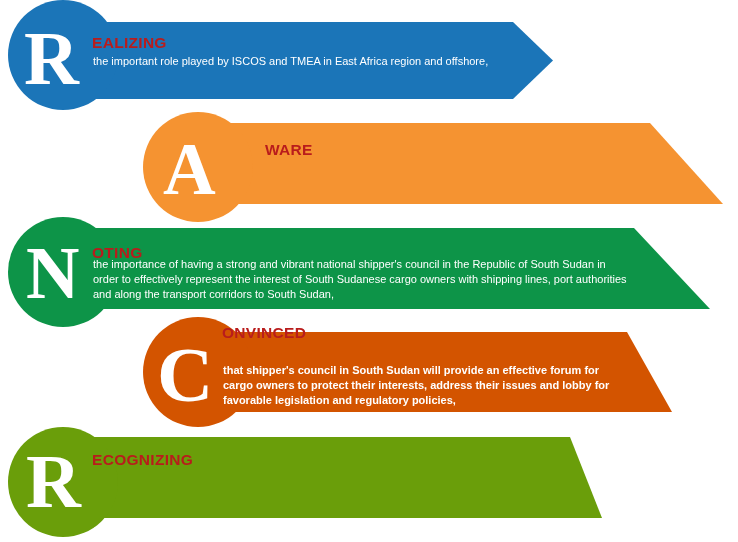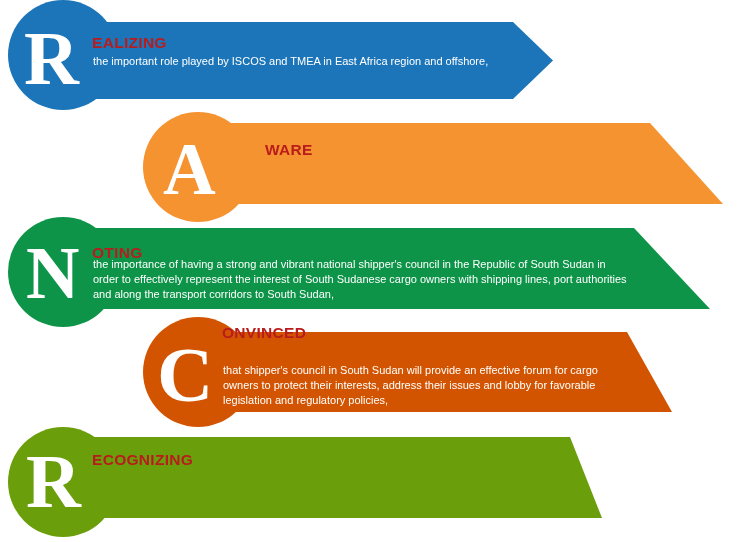--- a/index.html
+++ b/index.html
@@ -94,21 +94,21 @@
   <div class="body-copy" style="left:93px; top:257px; width:540px;">the importance of having a strong and vibrant national shipper's council in the Republic of South Sudan in order to  effectively represent the interest of South Sudanese cargo owners with shipping lines, port authorities and along the transport corridors to South Sudan,</div>
 
   <div class="band">
     <svg viewBox="0 0 738 542" xmlns="http://www.w3.org/2000/svg">
       <path d="M 198 332 L 627 332 L 672 412 L 198 412 Z" fill="#D35400"></path>
       <circle cx="198" cy="372" r="55" fill="#D35400"></circle>
     </svg>
   </div>
   <div class="dropcap" style="left:157px; top:336px; font-size:78px;">C</div>
   <div class="headword" style="left:222px; top:325px;">ONVINCED</div>
-  <div class="body-copy" style="left:223px; top:363px; width:396px;">that shipper's council in South Sudan will provide an effective forum for cargo owners to protect their interests, address their issues and lobby for favorable legislation and regulatory policies,</div>
+  <div class="body-copy" style="left:223px; top:363px; width:396px;font-weight:bold;">that shipper's council in South Sudan will provide an effective forum for cargo owners to protect their interests, address their issues and lobby for favorable legislation and regulatory policies,</div>
 
   <div class="band">
     <svg viewBox="0 0 738 542" xmlns="http://www.w3.org/2000/svg">
       <path d="M 63 437 L 570 437 L 602 518 L 63 518 Z" fill="#6A9E0A"></path>
       <circle cx="63" cy="482" r="55" fill="#6A9E0A"></circle>
     </svg>
   </div>
   <div class="dropcap" style="left:26px; top:443px; font-size:76px;">R</div>
   <div class="headword" style="left:92px; top:452px;">ECOGNIZING</div>
   <div class="body-copy" style="left:93px; top:496px; width:450px;margin-top:28px;">the need for establishing national shippers' council as an important tool for collective bargaining with shipping lines, carriers and other service providers in the supply chain logistics,</div>

